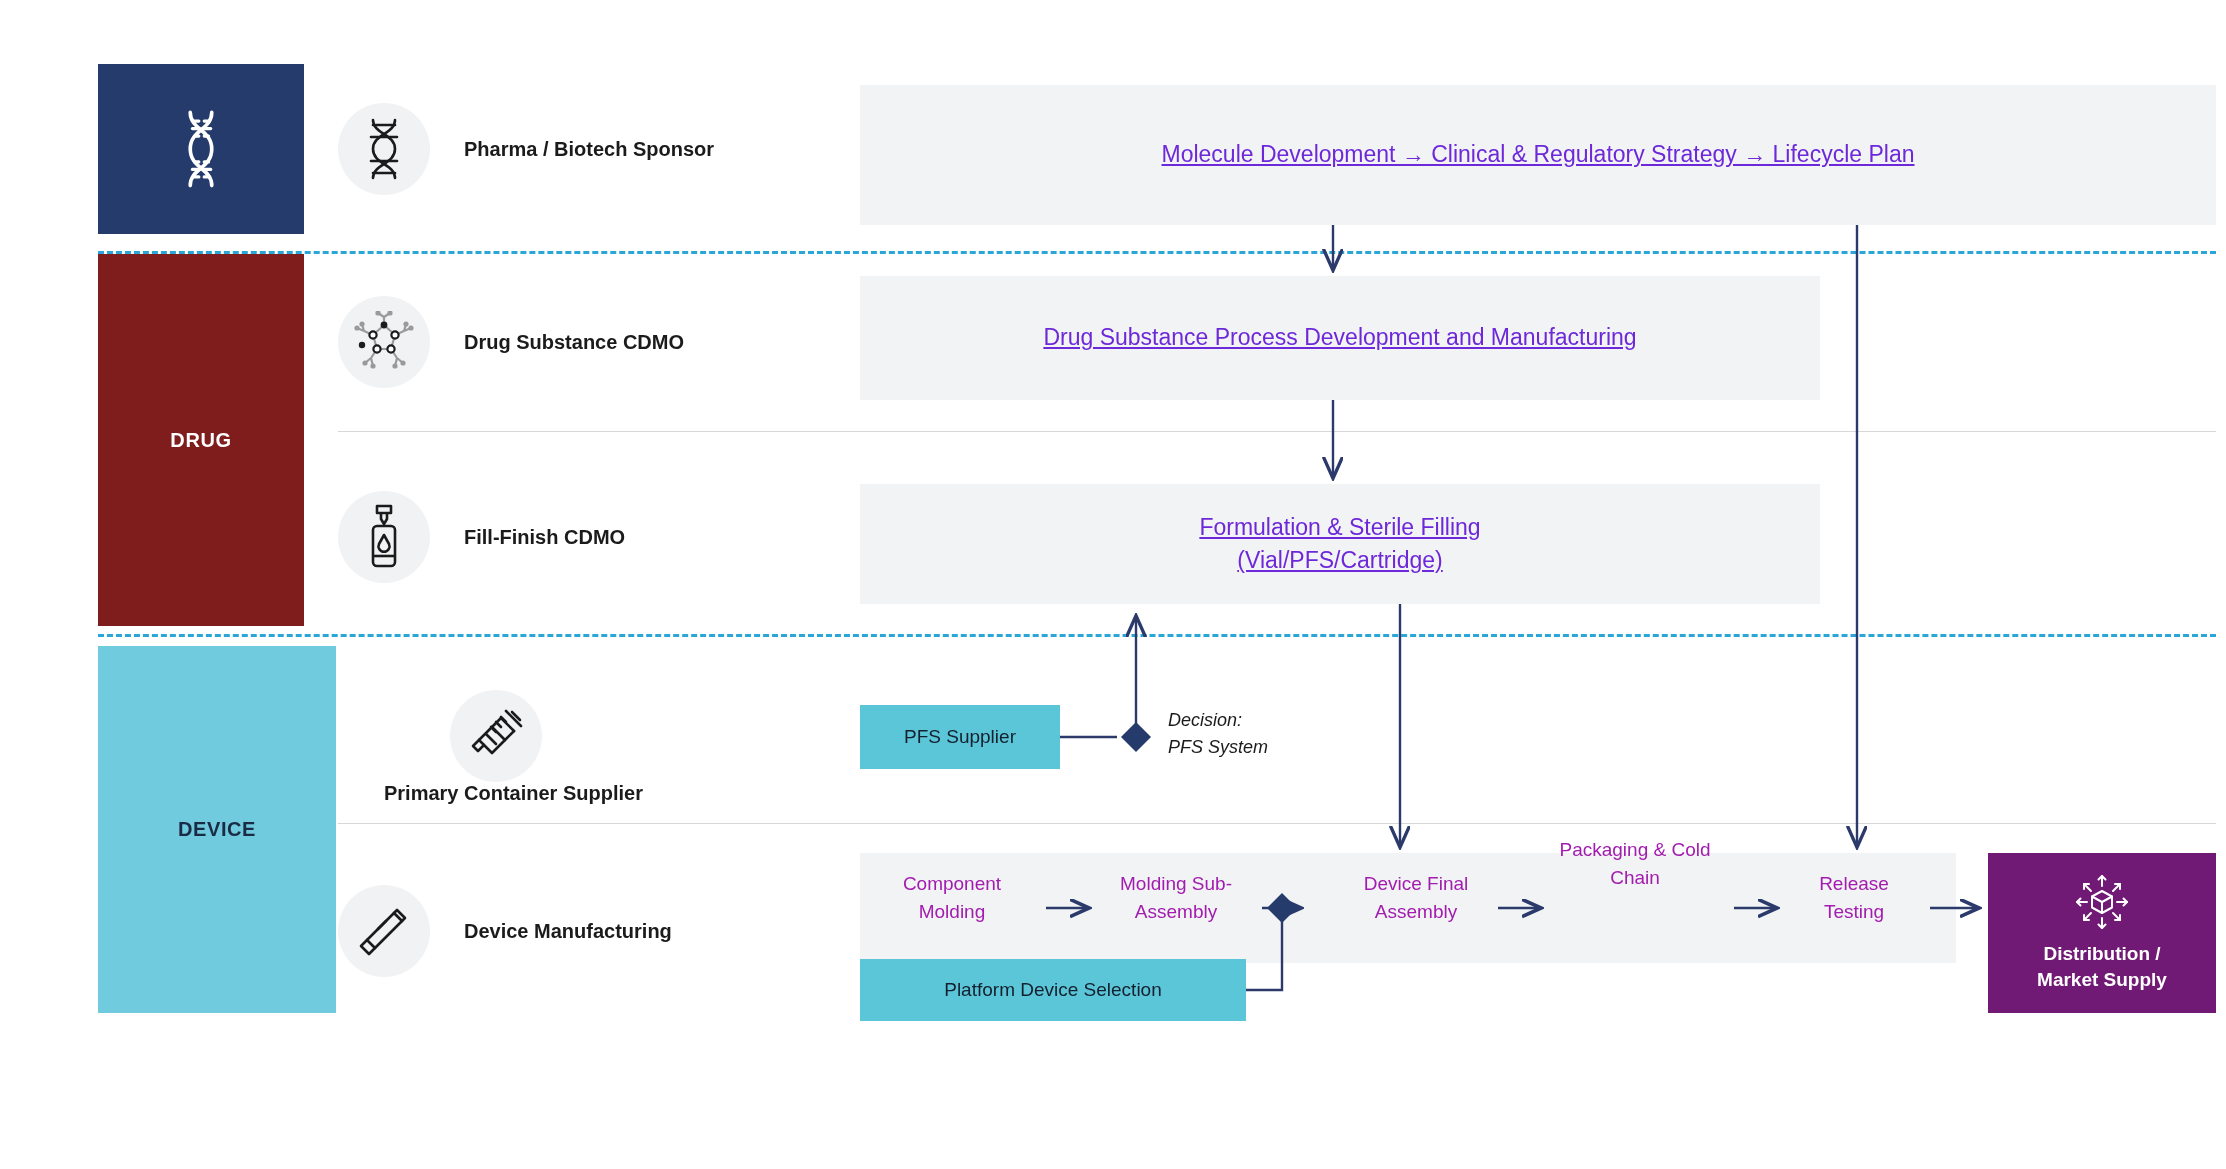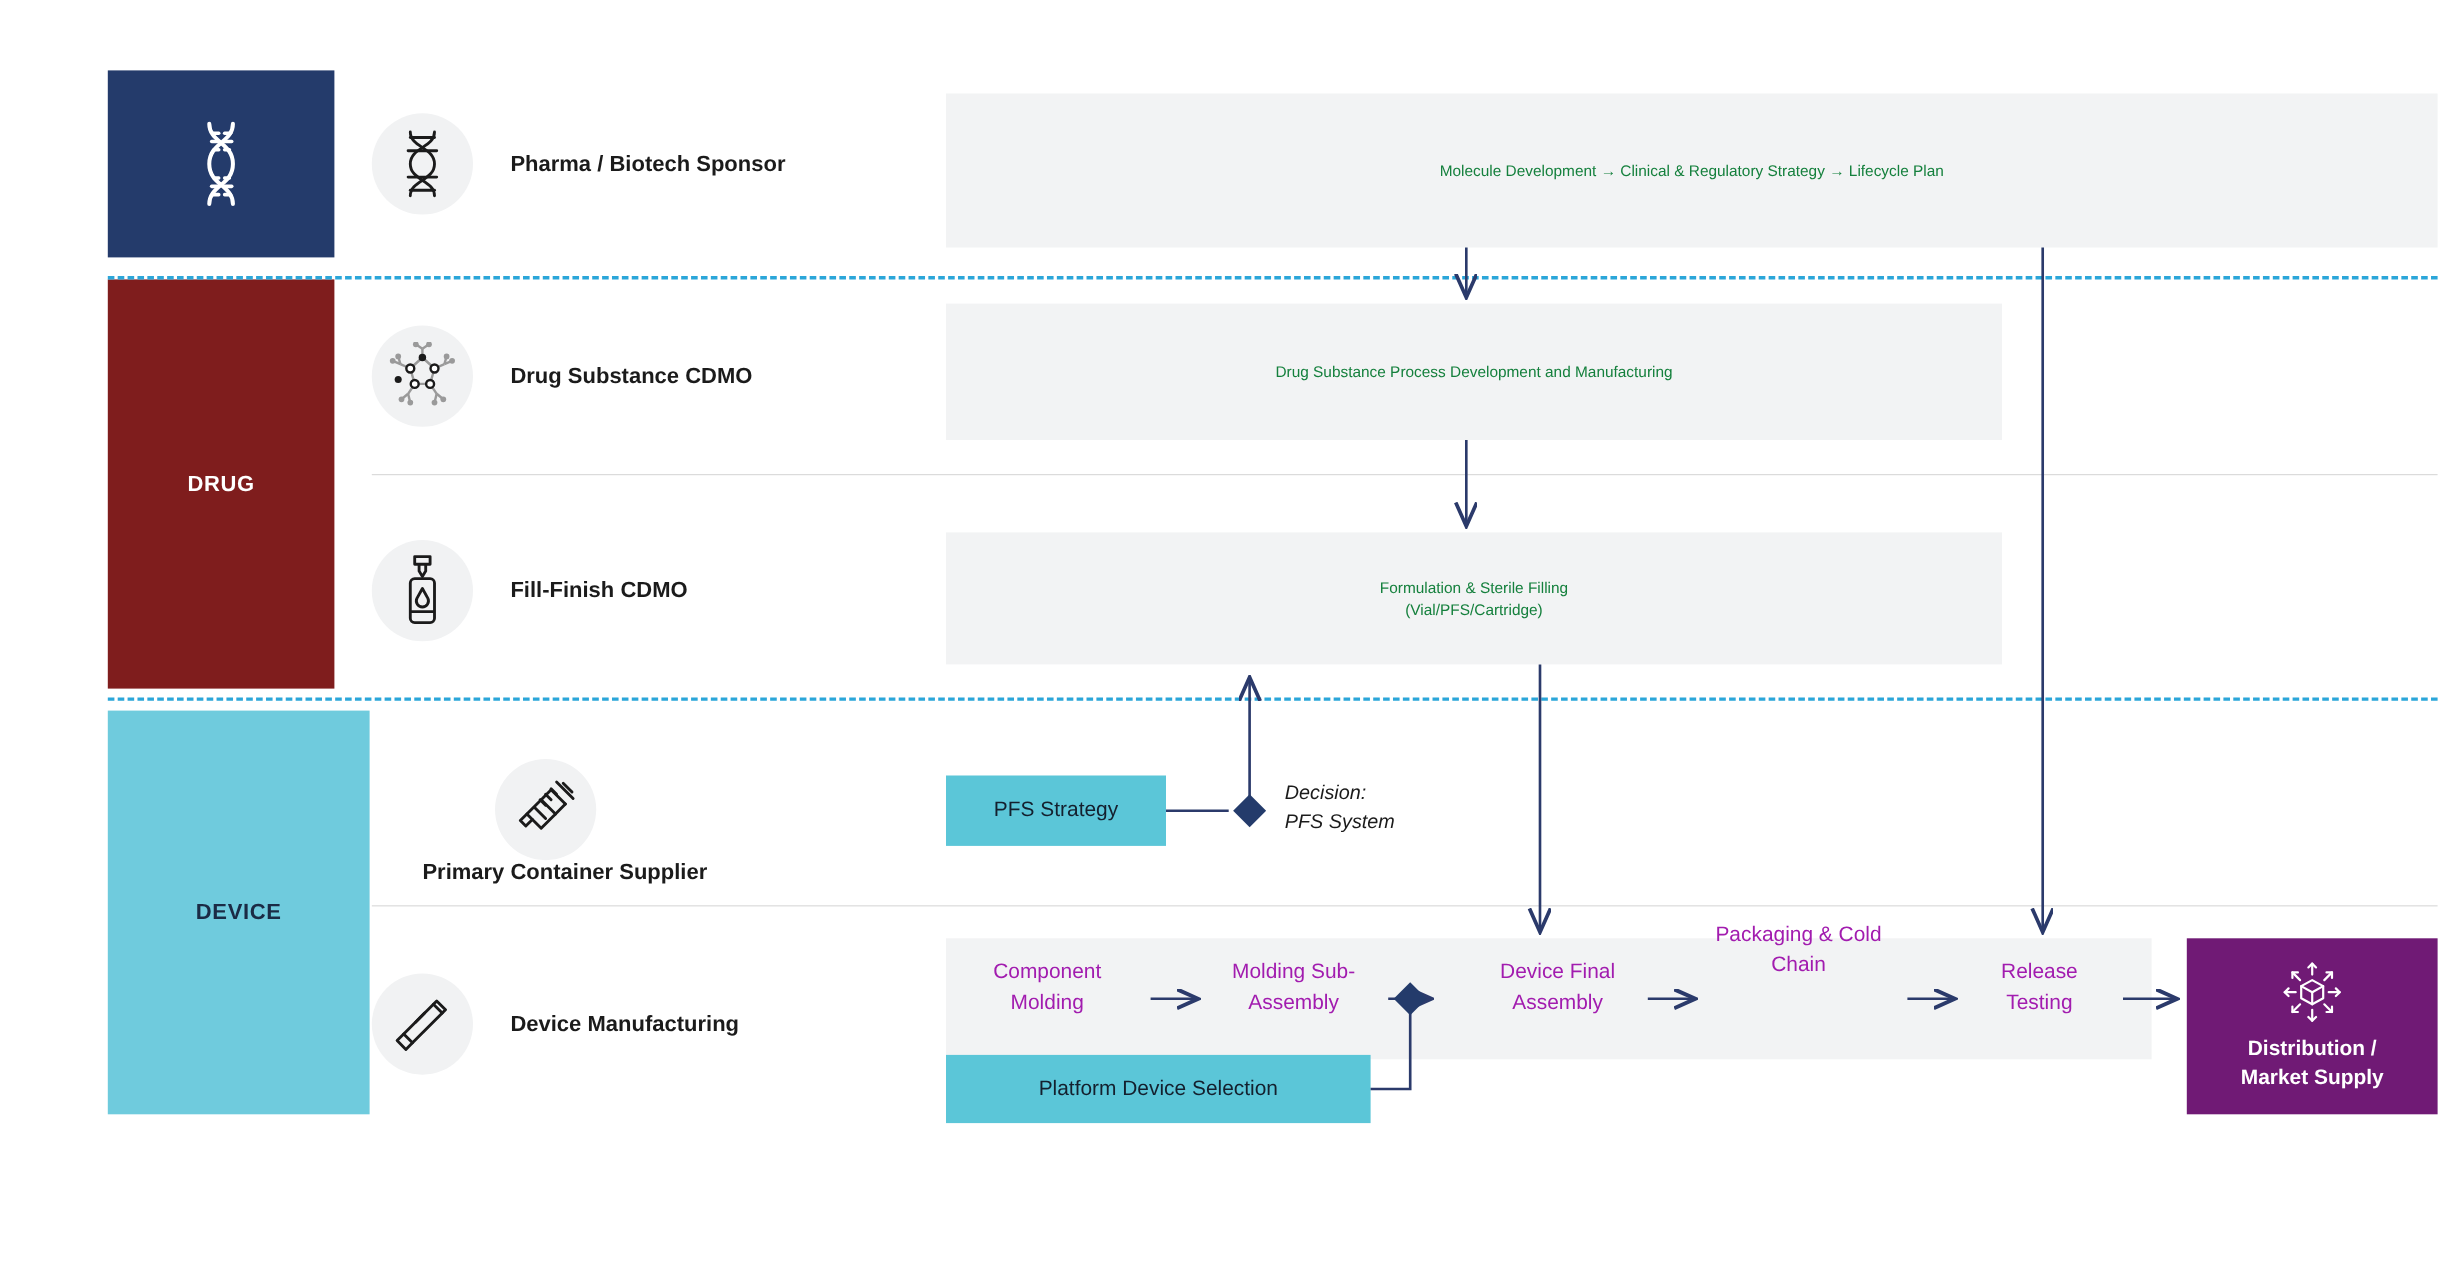--- a/index.html
+++ b/index.html
@@ -24,21 +24,21 @@
   .avatar{width:92px;height:92px;border-radius:50%;background:#f1f2f3;display:flex;
           align-items:center;justify-content:center;flex:0 0 auto;}
   .avatar svg{display:block;}
   .row-label{margin-left:34px;font-size:20px;font-weight:bold;color:#1b1b1b;white-space:nowrap;}
 
   
   .row-div{position:absolute;height:1px;background:#d8d8d8;}
 
   
   .bar{position:absolute;background:#f2f3f4;display:flex;align-items:center;
-       justify-content:center;text-align:center;color:#15803d;font-size:14px;line-height:1.45;}
+       justify-content:center;text-align:center;color:#6d28d9;font-size:23px;line-height:1.45;text-decoration:underline;}
 
   
   .cyan-box{position:absolute;background:#5bc6d8;display:flex;align-items:center;
             justify-content:center;color:#14202e;font-size:19px;text-align:center;}
 
   
   .terminal{position:absolute;background:#701a75;display:flex;flex-direction:column;
             align-items:center;justify-content:center;color:#ffffff;}
   .terminal .t-label{font-size:19px;font-weight:bold;line-height:1.35;text-align:center;margin-top:10px;}
 
@@ -200,21 +200,21 @@
           <path d="M31 17 L36 22"></path>
             <path d="M26 22 L31 27"></path>
             <path d="M36 12 L41 17"></path>
         </g>
       </svg>
     </div>
     <span class="row-label">Primary Container Supplier</span>
   </div>
 
   <div class="cyan-box" style="left:860px;top:705px;width:200px;height:64px;">
-    <span>PFS Strategy</span>
+    <span>PFS Supplier</span>
   </div>
 
   <div class="decision-note" style="left:1168px;top:707px;">
     <div>Decision:</div>
     <div>PFS System</div>
   </div>
 
   <div class="row" style="left:338px;top:885px;">
     <div class="avatar">
       <svg width="62" height="62" viewBox="0 0 62 62">

